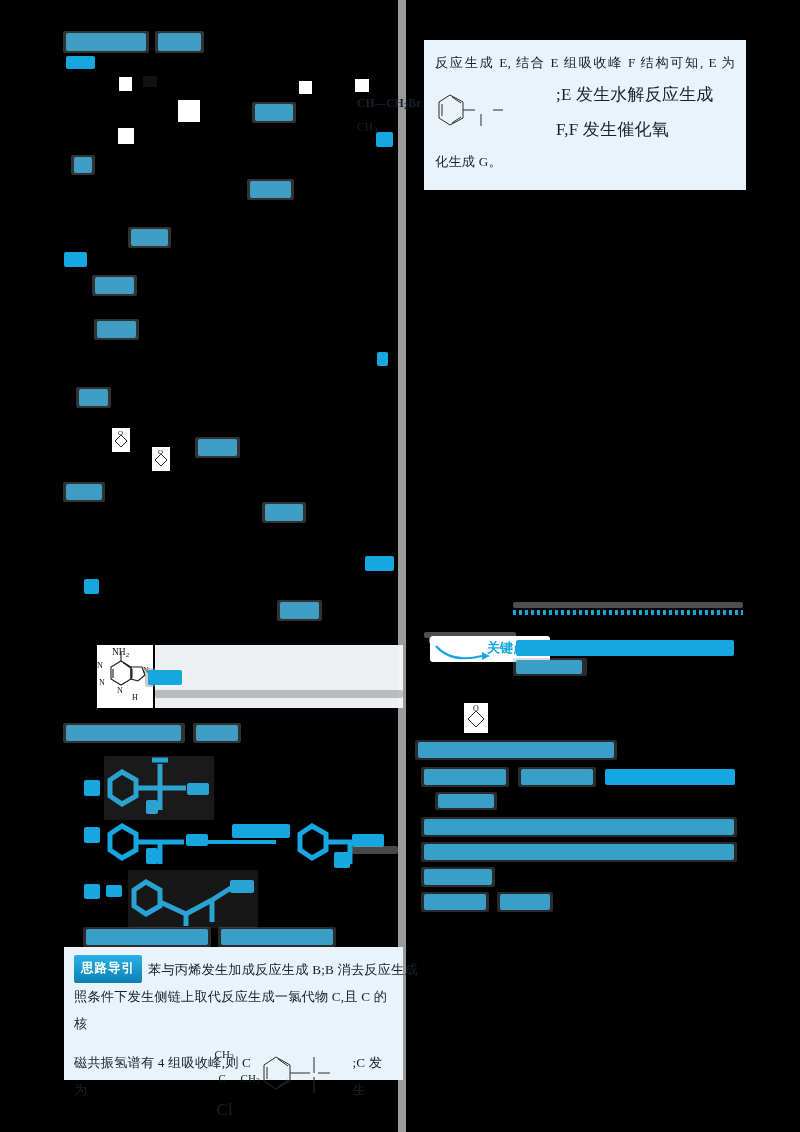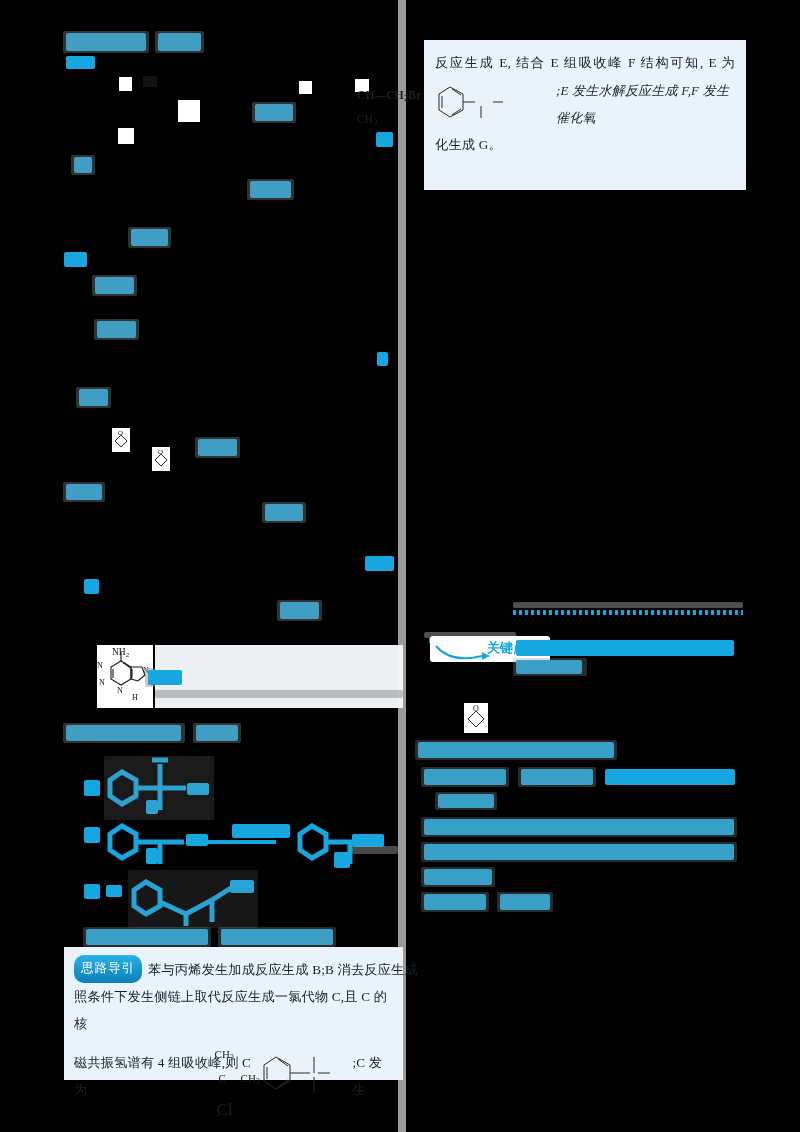--- a/index.html
+++ b/index.html
@@ -21,22 +21,22 @@
   .panel{
     position:absolute;background:#eaf3fa;color:#16222b;
     font-size:13.2px;line-height:2.05;letter-spacing:.2px;
     box-sizing:border-box;
   }
   .panel.tr{left:424px;top:40px;width:322px;height:150px;padding:9px 11px 6px 11px;}
   .panel.bl{left:64px;top:947px;width:339px;height:133px;padding:8px 10px;}
 
   .badge{
     display:inline-block;background:linear-gradient(180deg,#27b3e8,#0d7fb5);
-    color:#fff;font-weight:normal;font-size:12.5px;letter-spacing:1px;
-    padding:1px 7px;border-radius:10px;margin-right:6px;vertical-align:2px;
+    color:#fff;font-weight:bold;font-size:12.5px;letter-spacing:1px;
+    padding:1px 7px;border-radius:2px;margin-right:6px;vertical-align:2px;
     font-family:"Liberation Sans","DejaVu Sans",sans-serif;
   }
 
   
   .struct{display:inline-block;vertical-align:middle;}
   .sub{font-size:.72em;vertical-align:-.28em;}
   .mono{font-family:"Liberation Serif",serif;}
 
   
   .cut{position:absolute;background:#ffffff;}
@@ -244,21 +244,21 @@
           <line class="lnw" x1="7" y1="16" x2="7" y2="28"></line>
           <line class="lnw" x1="17" y1="9" x2="26" y2="15"></line>
           <line class="lnw" x1="17" y1="35" x2="26" y2="29"></line>
           <line class="lnw" x1="28" y1="22" x2="40" y2="22"></line>
           <line class="lnw" x1="46" y1="26" x2="46" y2="38"></line>
           <line class="lnw" x1="58" y1="22" x2="68" y2="22"></line>
         </svg>
         <span style="position:absolute;margin-left:-78px;margin-top:-46px;font-size:11.5px;font-weight:bold;" class="mono"><span>CH—CH</span><span class="sub">2</span><span>Br</span></span>
         <span style="position:absolute;margin-left:-78px;margin-top:-22px;font-size:11.5px;" class="mono"><span>CH</span><span class="sub">3</span></span>
       </span>
-      <span style="font-size:13px;font-style:italic;">;E 发生水解反应生成 F,F 发生催化氧</span>
+      <span style="font-size:17px;">;E 发生水解反应生成 F,F 发生催化氧</span>
     </div>
     <div>化生成 G。</div>
   </div>
 
   <div>
     <div class="blob g" style="left:513px;top:602px;width:230px;height:6px;opacity:.55;"></div>
     <div class="wave" style="left:513px;top:610px;width:230px;"></div>
 
     <div class="blob g" style="left:424px;top:632px;width:92px;height:6px;opacity:.55;"></div>
     <div class="wave" style="left:429px;top:638px;width:90px;"></div>

